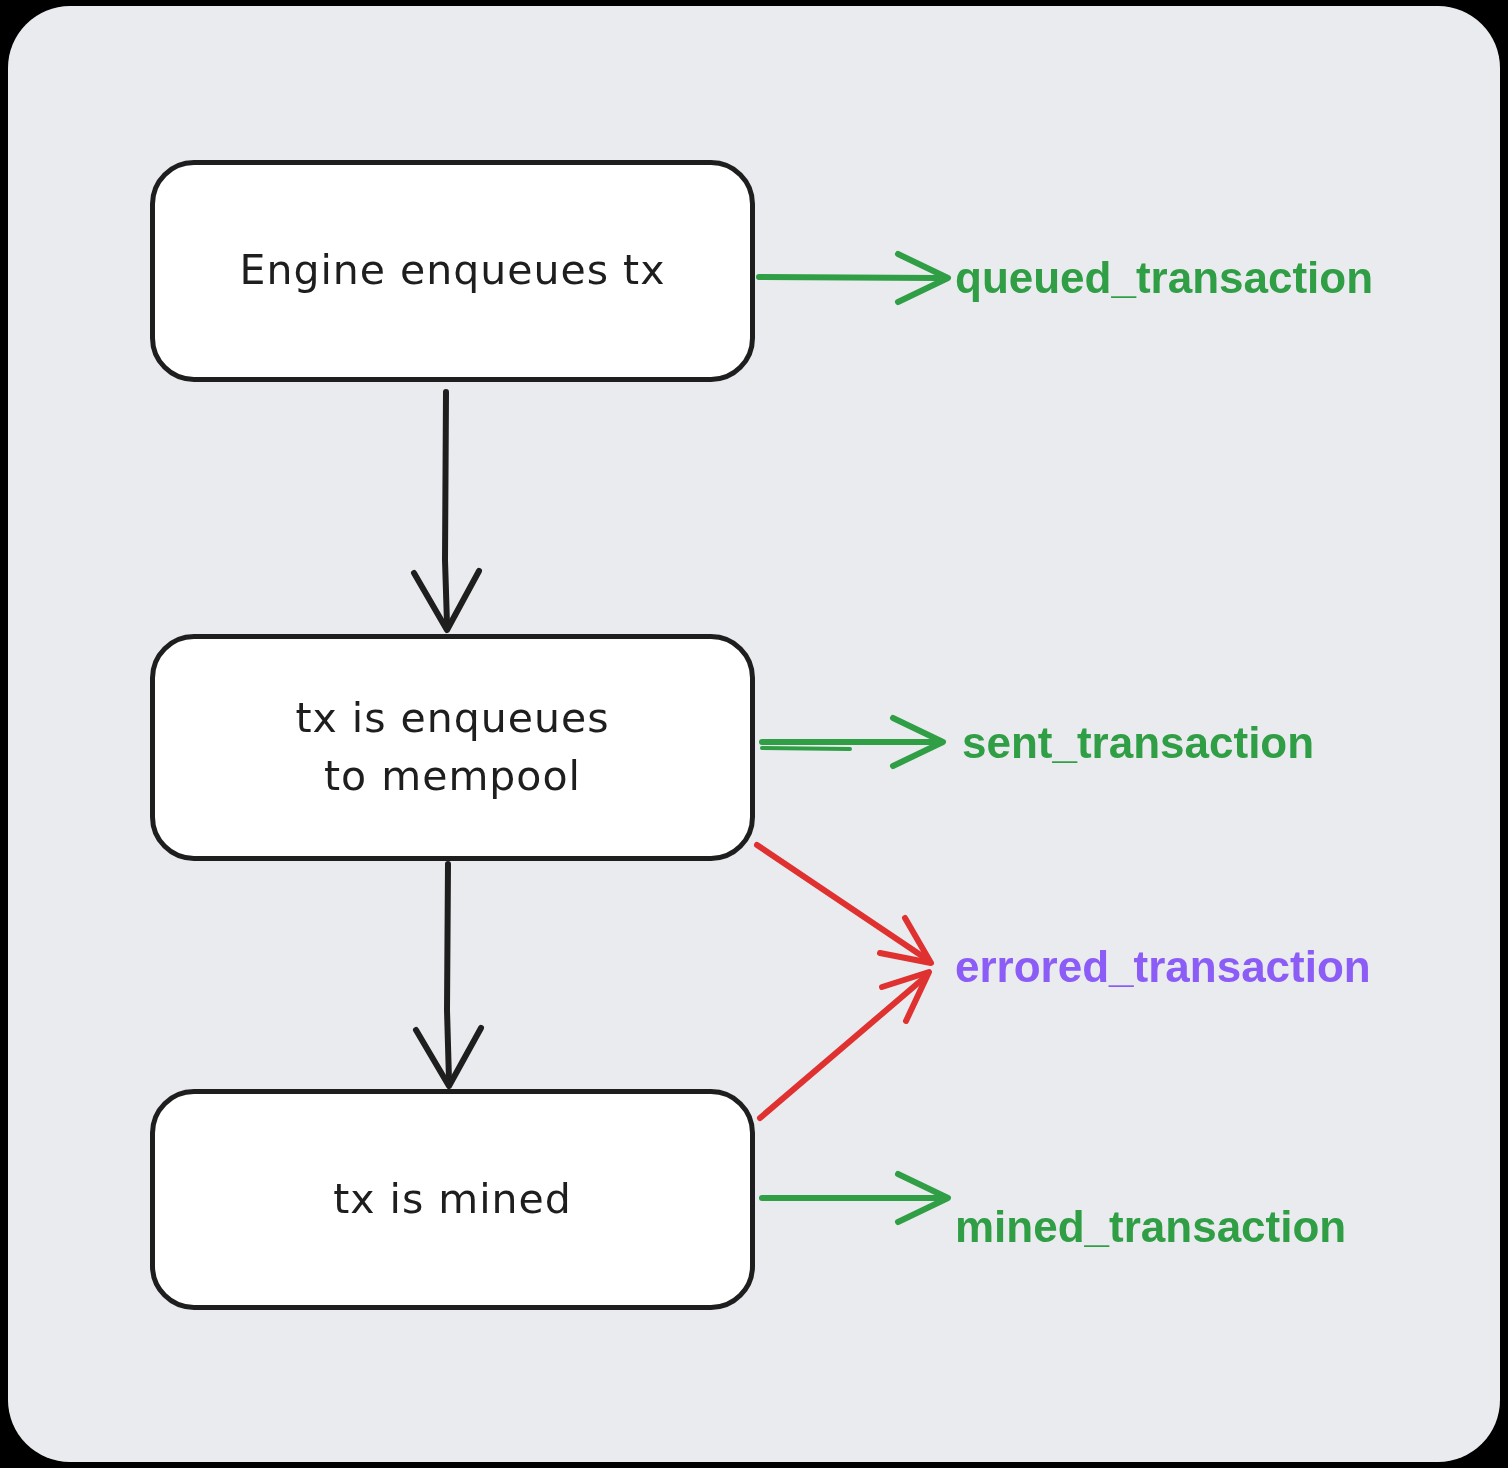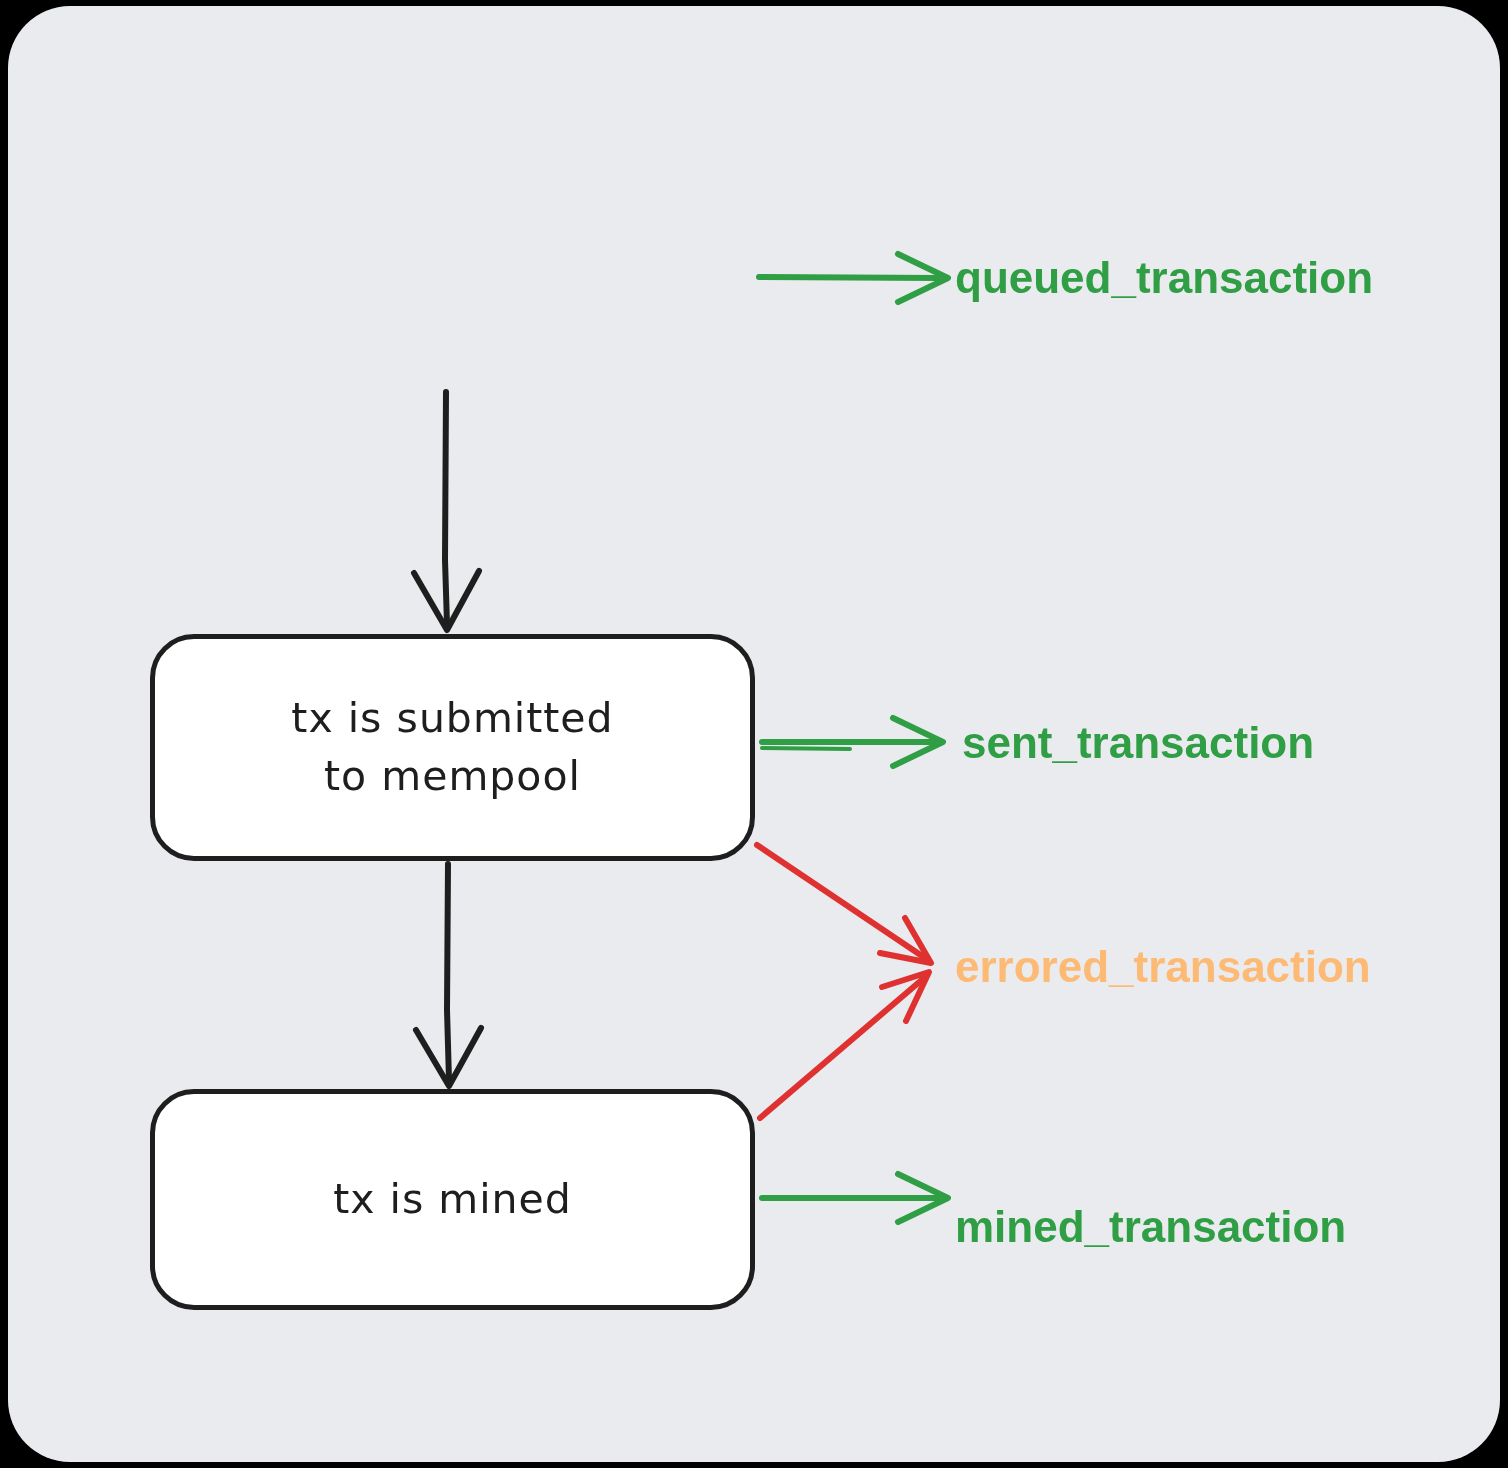--- a/index.html
+++ b/index.html
@@ -60,21 +60,21 @@
     left: 955px;
     transform: translateY(-50%);
     font-family: Liberation Sans, sans-serif;
     font-weight: bold;
     font-size: 44px;
     letter-spacing: 0px;
     white-space: nowrap;
     text-align: right;
   }
   .event-green { color: #2f9e44; }
-  .event-red   { color: #fdba74; }
+  .event-red   { color: #8b5cf6; }
   .event-queued  { top: 278px; }
   .event-sent    { top: 743px; margin-left: 7px; }
   .event-errored { top: 967px; }
   .event-mined   { top: 1199px; margin-top: 28px; }
 </style>
 </head>
 <body>
 
 <div class="stage">
 
@@ -112,22 +112,23 @@
       <path d="M760,1118 L924,978"></path>
       <path d="M882,987 L929,972 L906,1021"></path>
     </g>
 
     <g stroke="#2f9e44" stroke-width="6">
       <path d="M762,1198 L938,1198"></path>
       <path d="M898,1174 L948,1198 L898,1222"></path>
     </g>
   </svg>
 
+  <div class="node-box node-engine">Engine enqueues tx</div>
 
-  <div class="node-box node-mempool">tx is submitted
+  <div class="node-box node-mempool">tx is enqueues
 to mempool</div>
 
   <div class="node-box node-mined">tx is mined</div>
 
   <div class="event-label event-green event-queued">queued_transaction</div>
 
   <div class="event-label event-green event-sent">sent_transaction</div>
 
   <div class="event-label event-red event-errored">errored_transaction</div>
 

